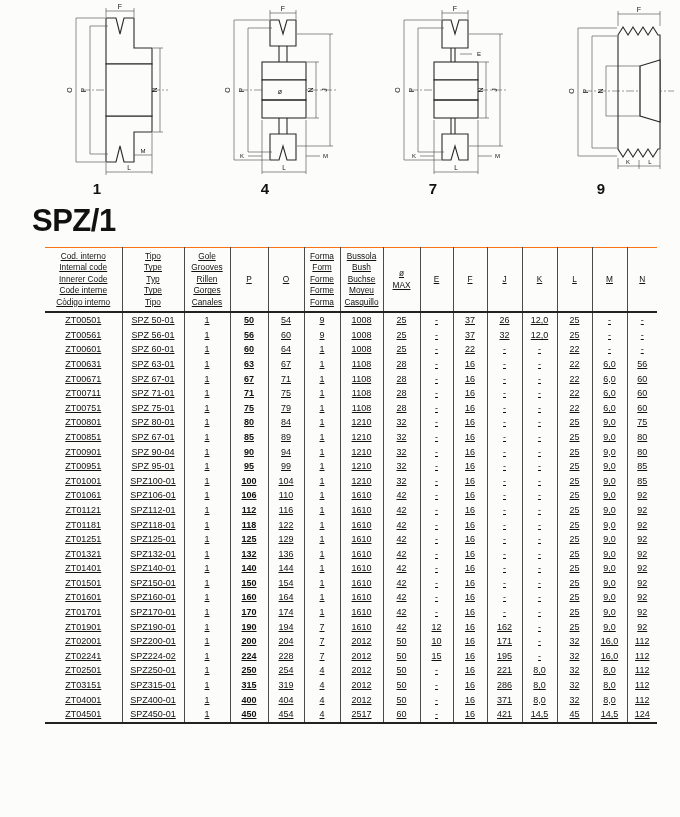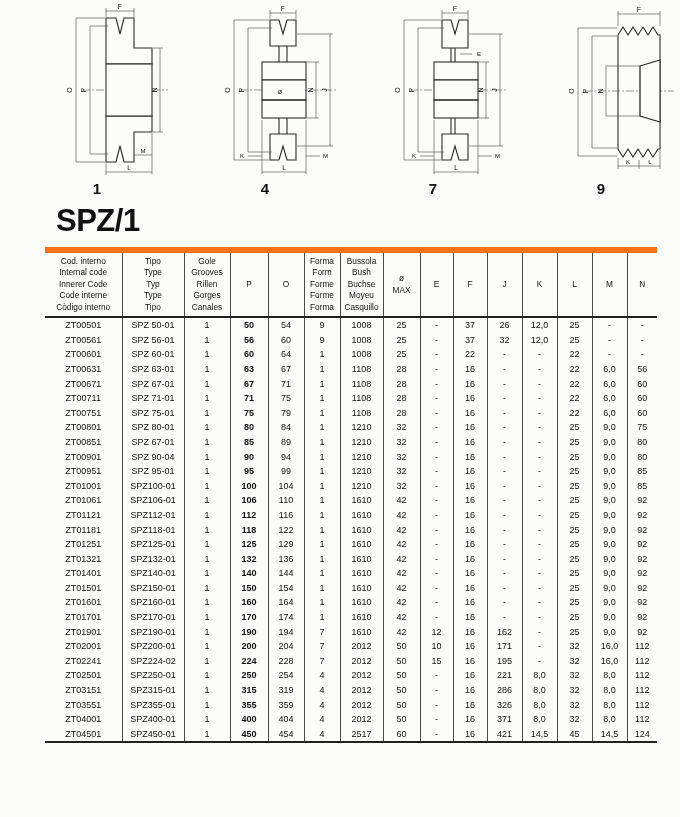--- a/index.html
+++ b/index.html
@@ -16,28 +16,28 @@
   .fig-number{font-size:15px;font-weight:bold;margin-top:2px;}
   svg text{font-family:"Liberation Sans","DejaVu Sans",sans-serif;fill:#111;}
   .shape{fill:none;stroke:#2a2a2a;stroke-width:1.1;}
   .dim{stroke:#444;stroke-width:0.6;fill:none;}
   .cl{stroke:#555;stroke-width:0.6;stroke-dasharray:8 2 2 2;fill:none;}
   .white{fill:#fcfcfa;stroke:#2a2a2a;stroke-width:1.1;}
 
   
   .title{
     font-size:31px;font-weight:bold;letter-spacing:-0.5px;
-    margin:6px 0 8px 56px;
+    margin:6px 0 8px 32px;
   }
 
   
   .spec-table{
     margin-left:45px;width:612px;table-layout:fixed;
     border-collapse:collapse;
-    border-top:6px solid #f97316;border-bottom:2px solid #222;
+    border-top:1px solid #f97316;border-bottom:2px solid #222;text-decoration:underline;
   }
   .spec-table thead tr{border-bottom:2px solid #222;}
   .spec-table th{
     font-size:8.3px;font-weight:normal;line-height:1.38;
     vertical-align:middle;text-align:center;padding:3px 1px;
   }
   .spec-table td{
     font-size:9px;height:14.6px;line-height:14.6px;
     text-align:center;padding:0;white-space:nowrap;overflow:hidden;
   }
@@ -749,37 +749,20 @@
           <td>50</td>
           <td>-</td>
           <td>16</td>
           <td>286</td>
           <td>8,0</td>
           <td>32</td>
           <td>8,0</td>
           <td>112</td>
         </tr>
         <tr>
-          <td>ZT03551</td>
-          <td>SPZ355-01</td>
-          <td>1</td>
-          <td class="bold">355</td>
-          <td>359</td>
-          <td>4</td>
-          <td>2012</td>
-          <td>50</td>
-          <td>-</td>
-          <td>16</td>
-          <td>326</td>
-          <td>8,0</td>
-          <td>32</td>
-          <td>8,0</td>
-          <td>112</td>
-        </tr>
-        <tr>
           <td>ZT04001</td>
           <td>SPZ400-01</td>
           <td>1</td>
           <td class="bold">400</td>
           <td>404</td>
           <td>4</td>
           <td>2012</td>
           <td>50</td>
           <td>-</td>
           <td>16</td>

